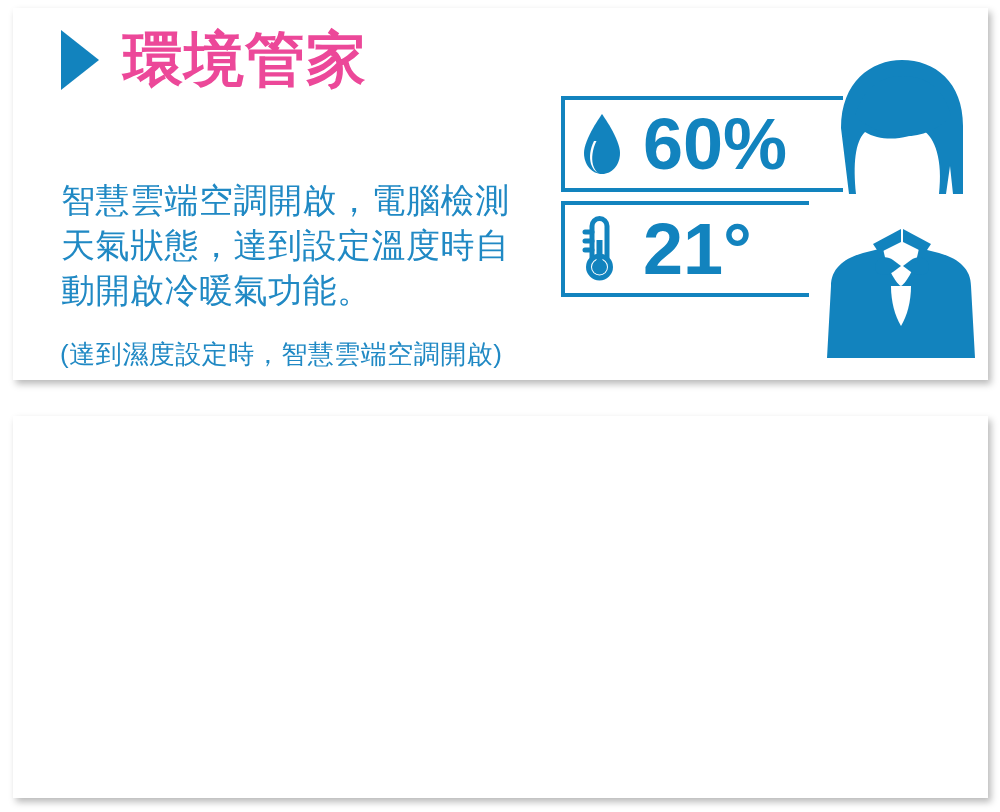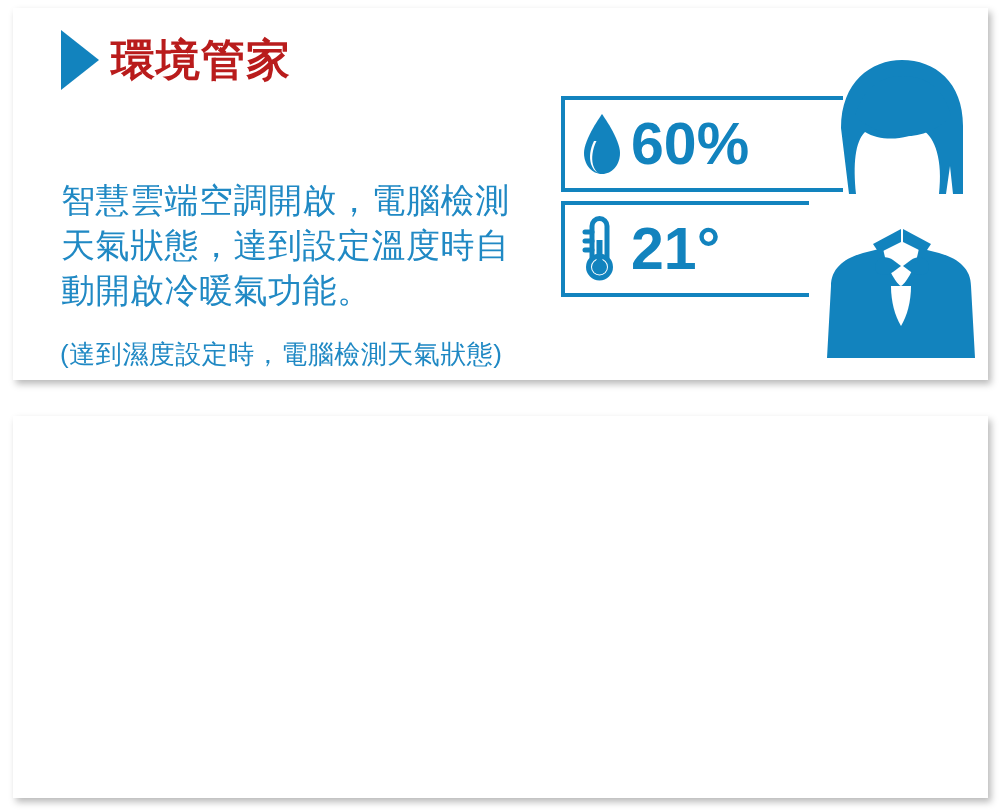--- a/index.html
+++ b/index.html
@@ -48,26 +48,26 @@
   }
   .tri-bullet {
     width: 0;
     height: 0;
     border-style: solid;
     border-width: 30px 0 30px 38px;
     border-color: transparent transparent transparent #1283be;
     flex: none;
   }
   .heading-title {
-    font-size: 44px;
+    font-size: 60px;
     font-weight: bold;
-    color: #b91c1c;
+    color: #ec4899;
     letter-spacing: 1px;
     line-height: 1;
-    margin-left: 12px;
+    margin-left: 24px;
     white-space: nowrap;
   }
 
   #env-heading { left: 48px; top: 22px; }
 
   
   #env-paragraph {
     position: absolute;
     left: 48px;
     top: 136px;
@@ -103,25 +103,25 @@
     width: 282px;
     height: 96px;
   }
   #readout-temperature {
     left: 548px;
     top: 193px;
     width: 248px;
     height: 96px;
   }
   .readout-value {
-    font-size: 59px;
+    font-size: 72px;
     font-weight: bold;
     color: #1283be;
     line-height: 1;
-    margin-left: 6px;
+    margin-left: 18px;
     white-space: nowrap;
   }
   .readout-icon { flex: none; margin-left: 14px; display:block; }
 
   
   #person-figure {
     position: absolute;
     left: 790px;
     top: 46px;
     width: 196px;
@@ -134,21 +134,21 @@
 <div class="stage">
 
   <section class="card" id="card-environment">
 
     <div class="heading-row" id="env-heading">
       <span class="tri-bullet"></span>
       <span class="heading-title">環境管家</span>
     </div>
 
     <p id="env-paragraph">智慧雲端空調開啟，電腦檢測天氣狀態，達到設定溫度時自動開啟冷暖氣功能。</p>
-    <p id="env-note">(達到濕度設定時，電腦檢測天氣狀態)</p>
+    <p id="env-note">(達到濕度設定時，智慧雲端空調開啟)</p>
 
     <div class="readout" id="readout-humidity">
       <svg class="readout-icon" width="46" height="66" viewBox="0 0 46 66">
         <path d="M23 3 C23 3 5 28 5 42 C5 54 13 63 23 63 C33 63 41 54 41 42 C41 28 23 3 23 3 Z" fill="#1283be"></path>
         <path d="M15 30 C11 38 10 46 12 53 C13.5 57.5 16 60.5 19 62 C14 58 12.5 50 13.5 43 C14 38.5 15.5 34 17.5 30 Z" fill="#ffffff"></path>
       </svg>
       <span class="readout-value">60%</span>
     </div>
 
     <div class="readout" id="readout-temperature">

